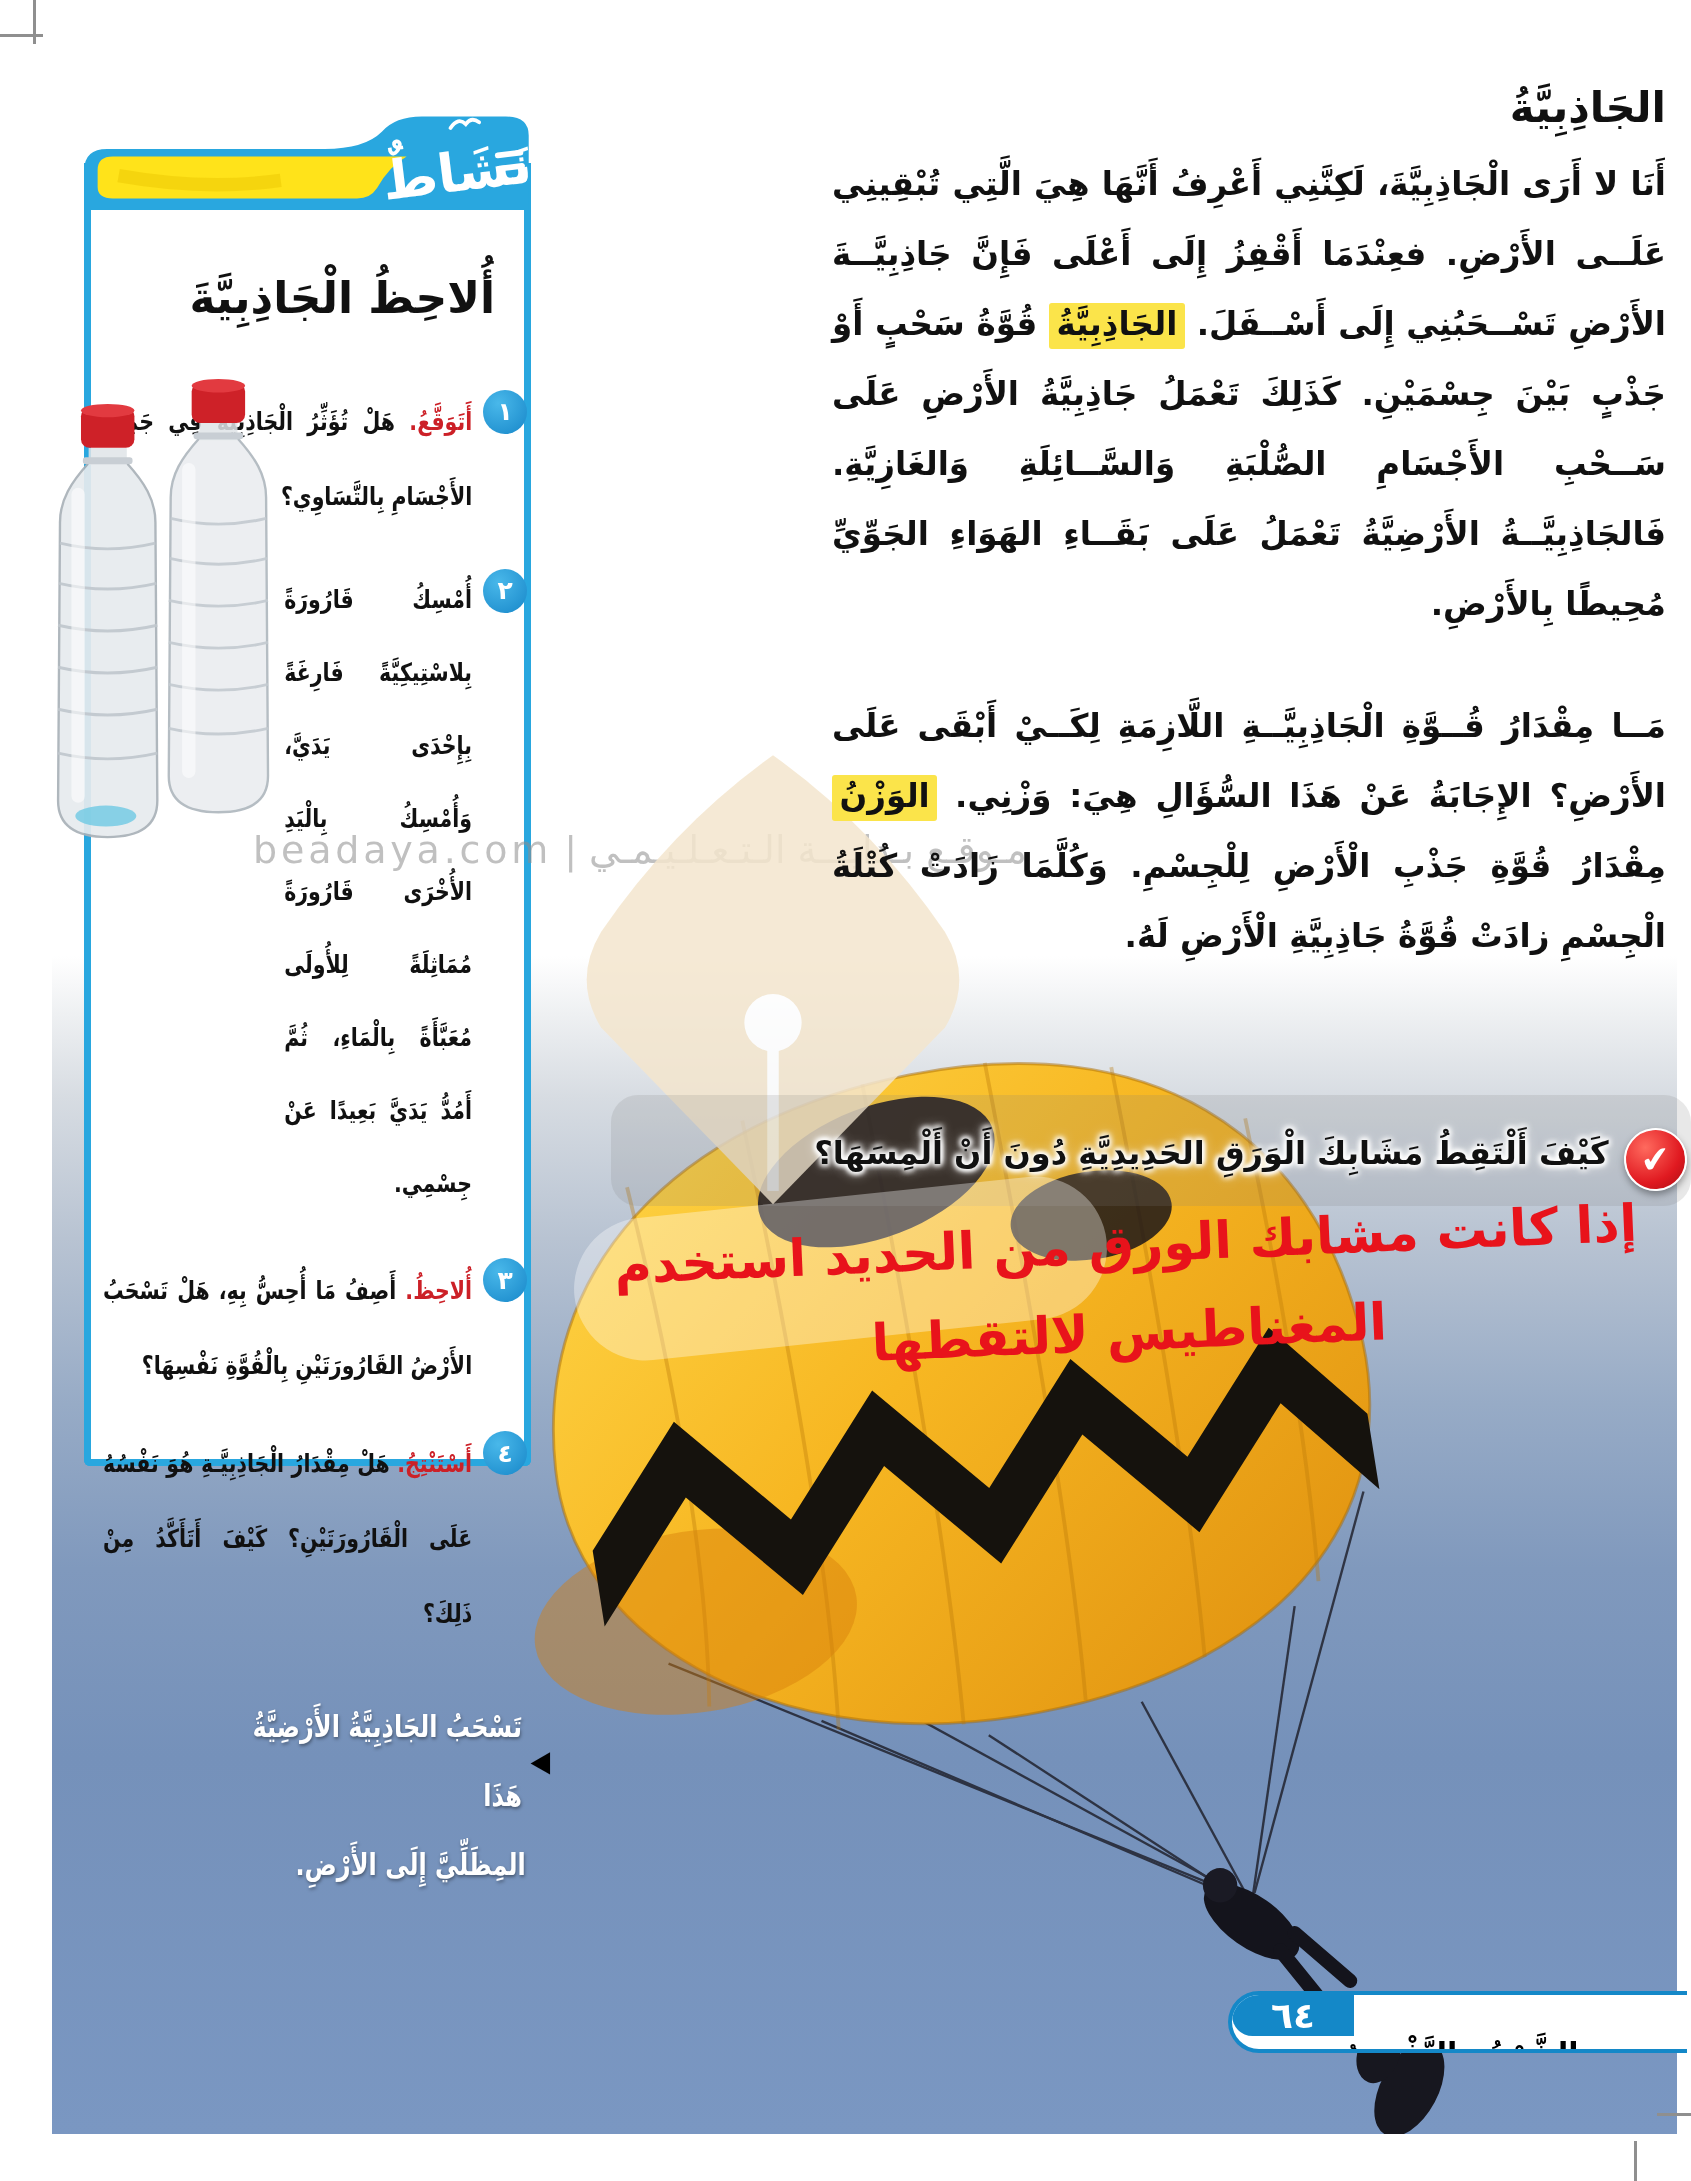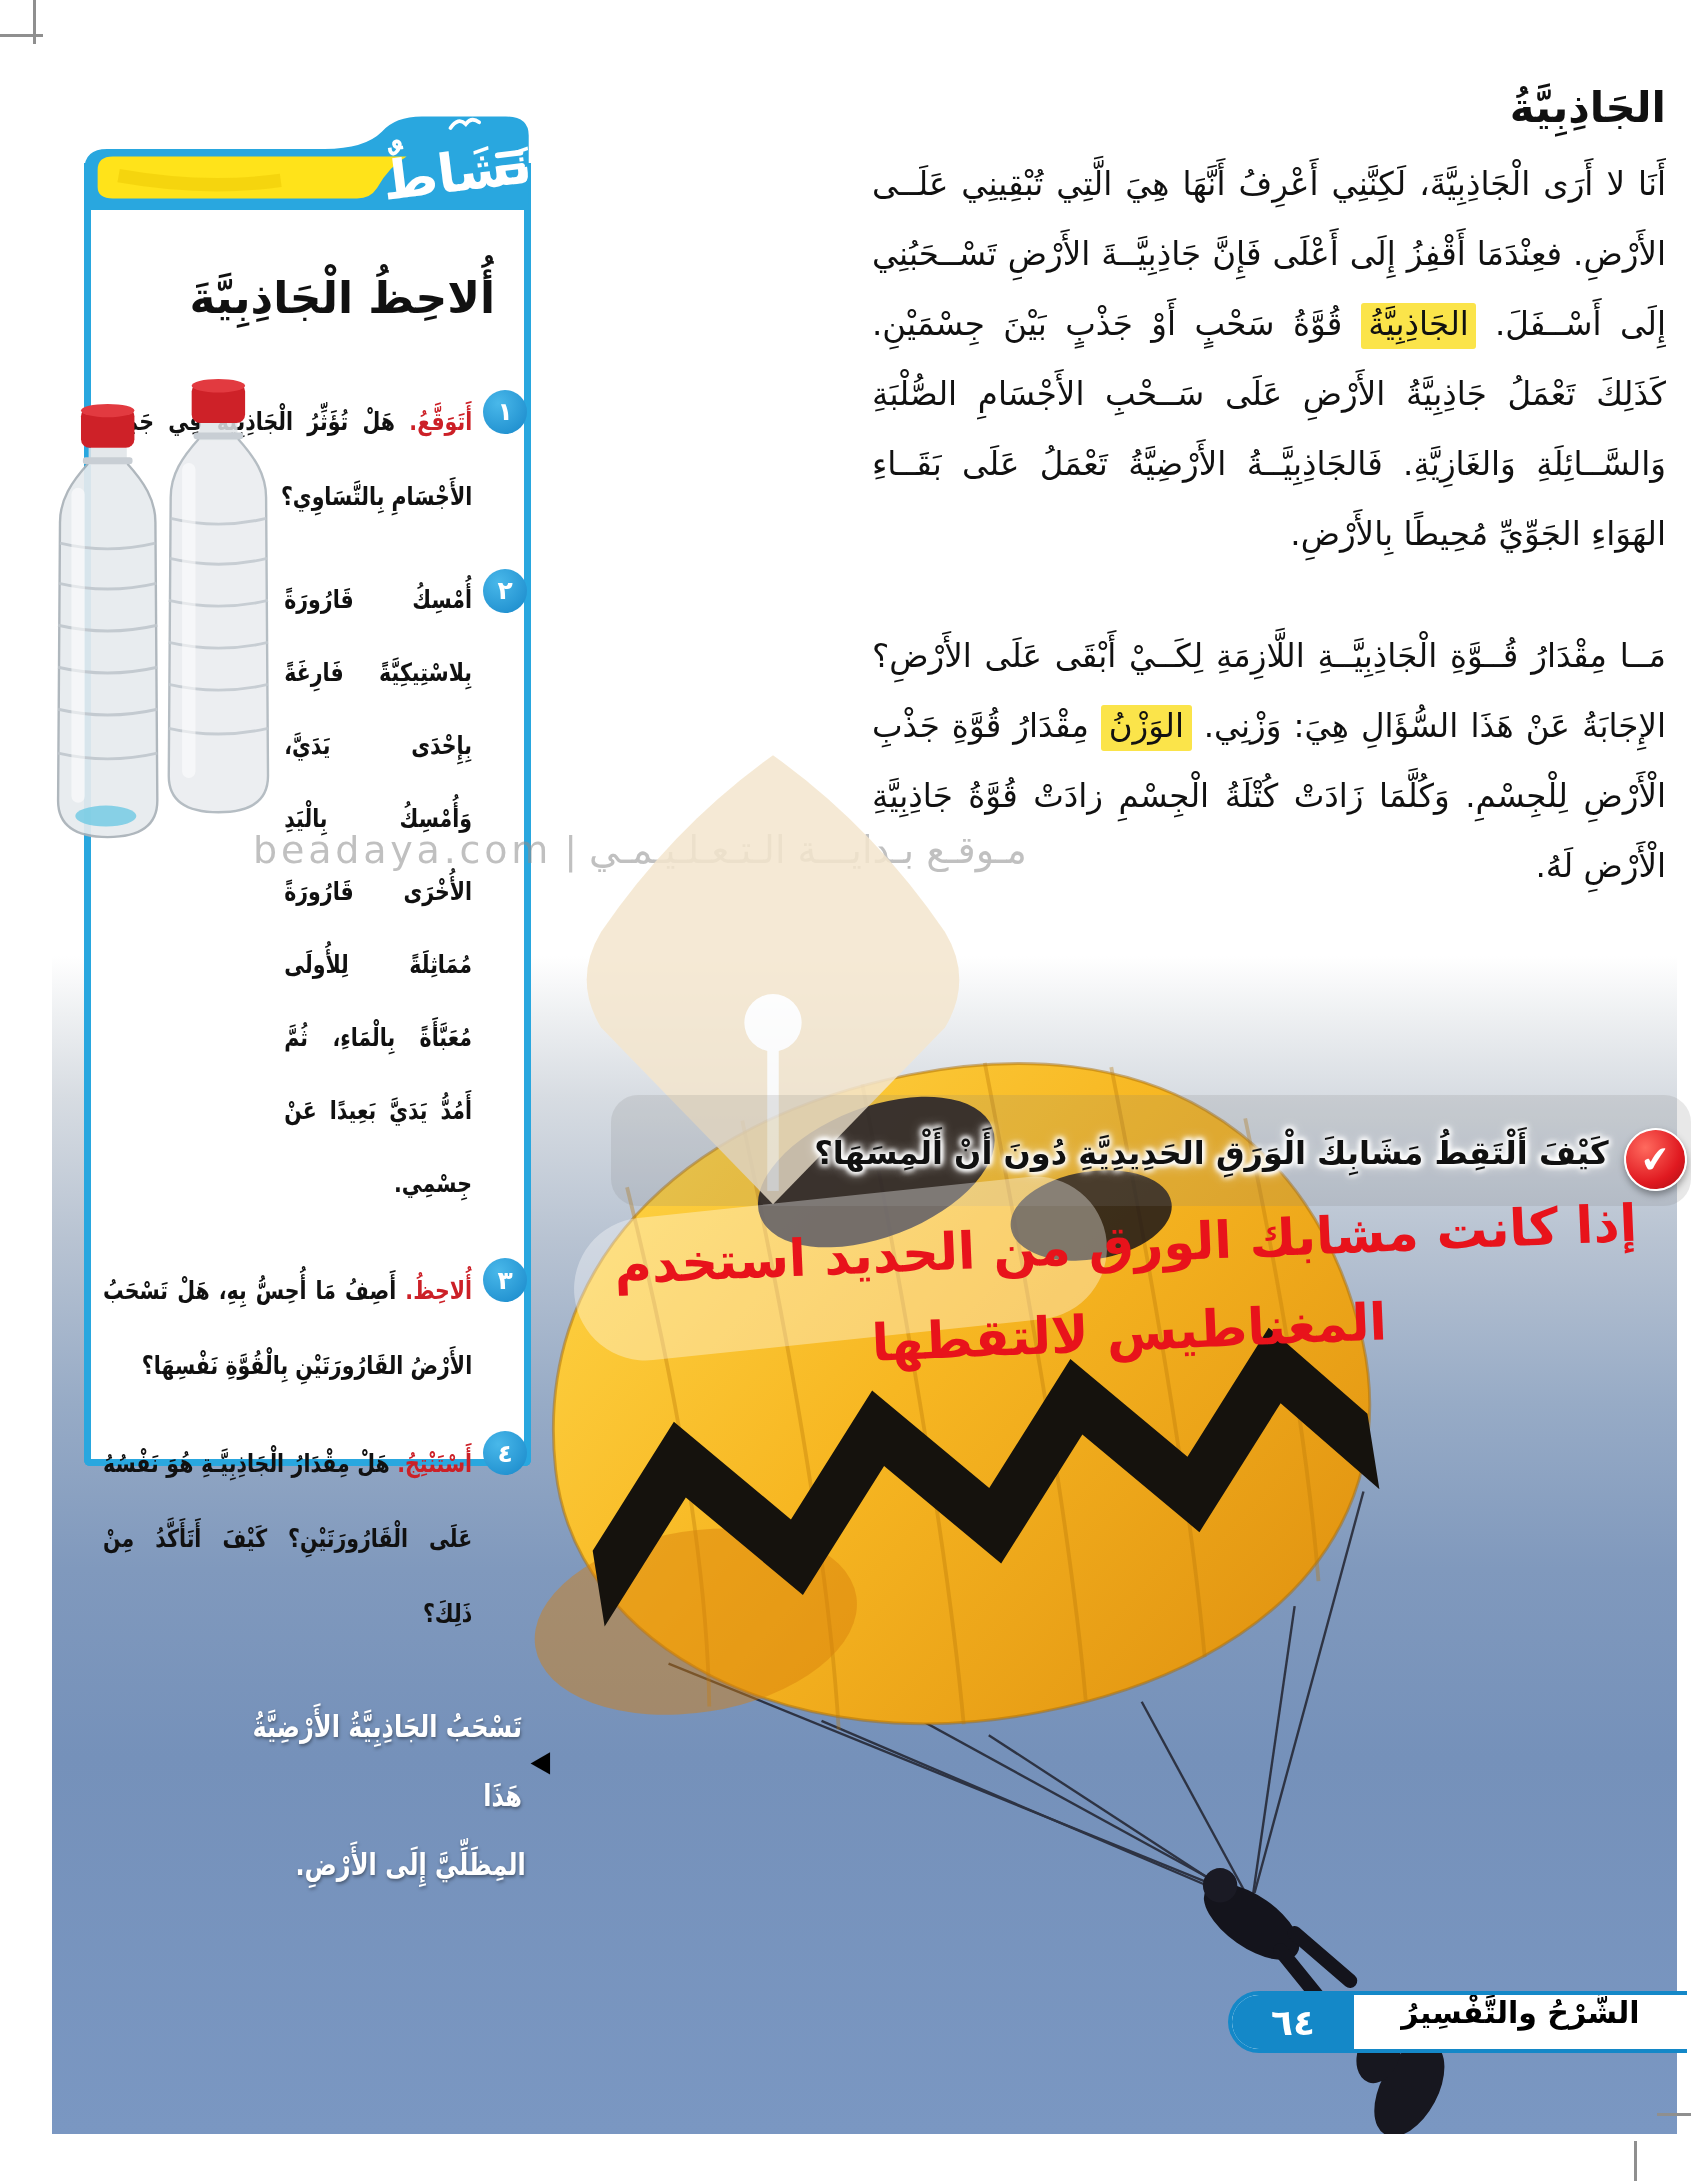--- a/index.html
+++ b/index.html
@@ -52,41 +52,41 @@
            opacity:.55;direction:rtl;text-align:center;letter-spacing:3.8px;pointer-events:none;}
   .wm-nib{position:absolute;left:559px;top:736px;opacity:.85;pointer-events:none;}
   .wm-band{position:absolute;left:612px;top:1095px;width:1080px;height:111px;
            background:rgba(125,125,125,.18);border-radius:27px;}
   .wm-swoosh{position:absolute;left:574px;top:1197px;width:535px;height:143px;
              background:rgba(255,255,255,.35);border-radius:76px;transform:rotate(-6deg);}
 
   
   .main{position:absolute;right:25px;top:83px;width:834px;direction:rtl;}
   .main h1{margin:0 0 17px;font-size:42px;font-weight:bold;text-align:right;}
-  .para{font-size:32.5px;font-weight:normal;line-height:70px;text-align:justify;margin-left:40px;}
+  .para{font-size:32.5px;font-weight:bold;line-height:70px;text-align:justify;}
   .para + .para{margin-top:52px;}
   .hl{background:#FBE44A;padding:1.9px 7.6px 5.7px;border-radius:2.9px;}
 
   
   .q{position:absolute;left:593px;top:1128px;width:1095px;direction:rtl;display:flex;
      gap:15.3px;align-items:flex-start;}
   .q-icon{flex:0 0 auto;width:59px;height:59px;border-radius:50%;border:2.9px solid #fff;
           background:radial-gradient(circle at 35% 28%,#FF6A5E,#E01920 62%,#A80D12);
           box-shadow:0 3.8px 7.6px rgba(0,0,0,.35);color:#fff;font-size:36px;display:flex;
           align-items:center;justify-content:center;transform:rotate(-6deg);}
   .q-text{flex:1;font-size:32px;font-weight:bold;padding-top:5.7px;
           text-shadow:-1.9px -1.9px 4.8px #fff,1.9px -1.9px 4.8px #fff,-1.9px 1.9px 4.8px #fff,1.9px 1.9px 4.8px #fff,0 0 13.4px #fff;}
   .ans{position:absolute;left:574px;top:1201px;width:1109px;direction:rtl;color:#E8131B;
        font-size:51px;font-weight:bold;text-align:center;line-height:88px;
        transform:rotate(-2.4deg);}
 
   
   .footer{position:absolute;left:1229px;top:1991px;width:455px;height:54px;background:#fff;
           border:4.8px solid #1488C8;border-right:none;border-radius:32.5px 0 0 32.5px;display:flex;
-          direction:ltr;overflow:hidden;}
+          direction:ltr;overflow:hidden;flex-direction:column;}
   .footer-num{width:122px;background:#1488C8;color:#fff;font-size:36px;font-weight:bold;
               display:flex;align-items:center;justify-content:center;border-radius:25px 0 0 25px;}
   .footer-label{flex:1;display:flex;align-items:center;justify-content:center;direction:rtl;
                 font-size:30px;font-weight:bold;color:#000;padding-bottom:20px;}
 </style>
 </head>
 <body>
 
 <div class="page">
 

